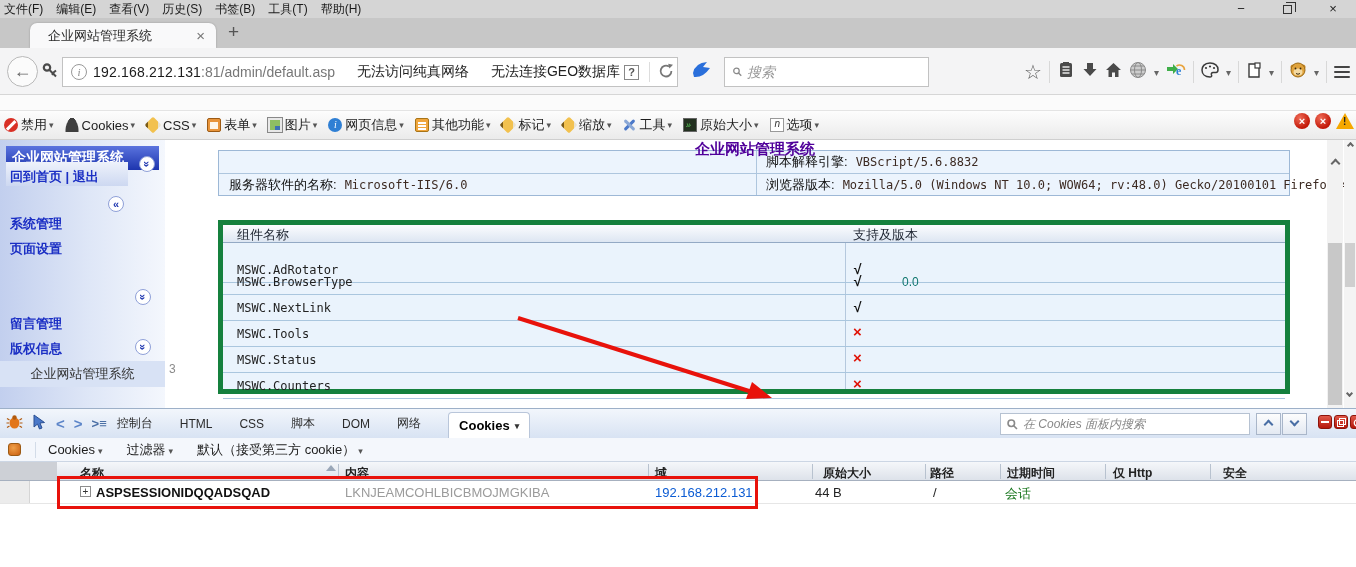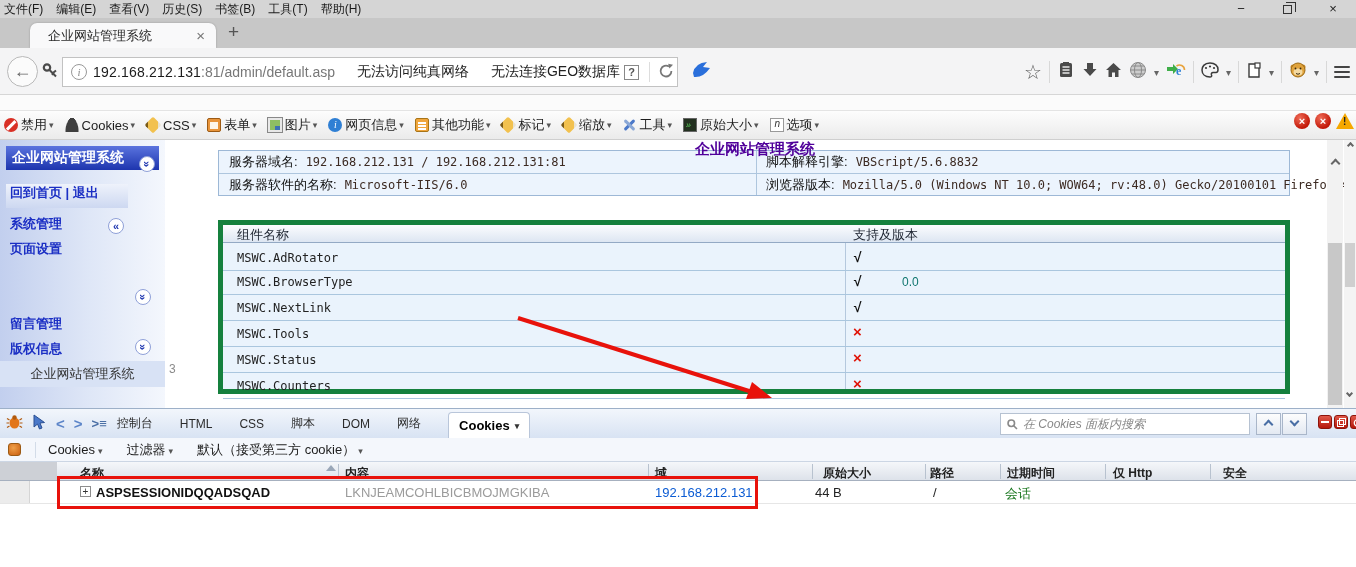--- a/index.html
+++ b/index.html
@@ -90,21 +90,21 @@
 
   
   .content{position:absolute;left:0;top:140px;width:1356px;height:268px;background:#fff}
 
   
   .sidebar{position:absolute;left:0;top:0;width:165px;height:268px;
     background:linear-gradient(to right,#c2cfee 0%,#dfe7f7 55%,#f4f7fd 100%)}
   .sb-header{position:absolute;left:6px;top:6px;width:153px;height:24px;
     background:linear-gradient(#5a73de,#1e35ae);color:#fff;font-weight:bold;font-size:14px;
     display:flex;align-items:center;padding-left:6px}
-  .sb-nav{position:absolute;left:6px;top:44px;width:122px;height:24px;display:flex;align-items:flex-start;
+  .sb-nav{position:absolute;left:6px;top:22px;width:122px;height:24px;display:flex;align-items:flex-end;
     color:#1b2fc4;font-weight:bold;font-size:13px;padding-left:4px;
     background:linear-gradient(#eef2fb,#cdd8f1)}
   .circle-ic{position:absolute;width:16px;height:16px;border-radius:50%;background:#fff;border:1px solid #8fa0d8;
     color:#2038b0;font-weight:bold;font-size:11px;text-align:center;line-height:14px}
   .rot90{transform:rotate(90deg)}
   .sb-item{position:absolute;left:0;width:160px;height:22px;display:flex;align-items:center;
     color:#1b2fc4;font-weight:bold;font-size:13px;padding-left:10px}
   .sb-footer{position:absolute;left:0;top:221px;width:165px;height:26px;background:#d8e2f5;
     display:flex;align-items:center;justify-content:center;font-size:13px;color:#333}
   .pagefrag{position:absolute;left:169px;top:222px;font-size:12px;color:#8a8a8a}
@@ -235,20 +235,27 @@
           <path d="M13.4 8A5.4 5.4 0 1 1 11 3.6" fill="none" stroke="#777" stroke-width="1.8"></path>
           <polygon points="10.2,0.8 15,1.8 11.4,5.6" fill="#777"></polygon>
         </svg>
     </span>
   </div>
   <span class="ext-blue">
     <svg width="24" height="22" viewBox="0 0 24 22">
         <path d="M4 14 Q6 4 18 3 L14 8 L21 9 Q14 19 5 18 Z" fill="#2a6fdb"></path>
       </svg>
   </span>
+  <div class="searchbox">
+    <svg width="16" height="16" viewBox="0 0 16 16" style="margin:0 4px 0 7px">
+        <circle cx="6.5" cy="6.5" r="4" fill="none" stroke="#8a8a8a" stroke-width="1.8"></circle>
+        <path d="M9.5 9.5l4 4" stroke="#8a8a8a" stroke-width="2"></path>
+      </svg>
+    <input placeholder="搜索" style="">
+  </div>
   <div class="navicons">
     <span class="star">☆</span>
     <span class="sep"></span>
     <span><svg width="18" height="18" viewBox="0 0 18 18">
           <rect x="3" y="2" width="12" height="14" rx="1.5" fill="#4a4a4a"></rect>
           <rect x="6" y="1" width="6" height="3" fill="#4a4a4a"></rect>
           <path d="M5.5 6h7M5.5 9h7M5.5 12h7" stroke="#e8e8e8" stroke-width="1.4"></path>
         </svg></span>
     <span><svg width="16" height="16" viewBox="0 0 16 16">
           <polygon points="5,1 11,1 11,7 14.5,7 8,14 1.5,7 5,7" fill="#4a4a4a"></polygon>
@@ -401,45 +408,41 @@
           <span>企业网站管理系统</span>
         </div>
     </div>
     <span class="pagefrag">3</span>
 
     <div class="ptitle">企业网站管理系统</div>
 
     <div class="stable">
       <div class="hline"></div>
         <div class="vline"></div>
-      <div class="scell" style="left:0;top:0;width:537px">
-          <span>服务器域名:</span>
-          <span class="val">192.168.212.131 / 192.168.212.131:81</span>
-        </div>
       <div class="scell" style="left:537px;top:0;width:535px">
           <span>脚本解释引擎:</span>
           <span class="val">VBScript/5.6.8832</span>
         </div>
       <div class="scell" style="left:0;top:23px;width:537px">
           <span>服务器软件的名称:</span>
           <span class="val">Microsoft-IIS/6.0</span>
         </div>
       <div class="scell" style="left:537px;top:23px;width:535px">
           <span>浏览器版本:</span>
           <span class="val">Mozilla/5.0 (Windows NT 10.0; WOW64; rv:48.0) Gecko/20100101 Firefox/48.0</span>
         </div>
     </div>
 
     <div class="ctable">
       <div class="vdiv"></div>
       <div class="chead">
         <span style="left:14px">组件名称</span>
         <span style="left:630px">支持及版本</span>
       </div>
-      <div class="crow" style="top:20px">
+      <div class="crow" style="top:32px">
           <span class="cname">MSWC.AdRotator</span>
           <span class="cmark">√</span>
           <span class="cver"></span>
         </div>
       <div class="crow" style="top:44px">
           <span class="cname">MSWC.BrowserType</span>
           <span class="cmark">√</span>
           <span class="cver">0.0</span>
         </div>
       <div class="crow" style="top:70px">

